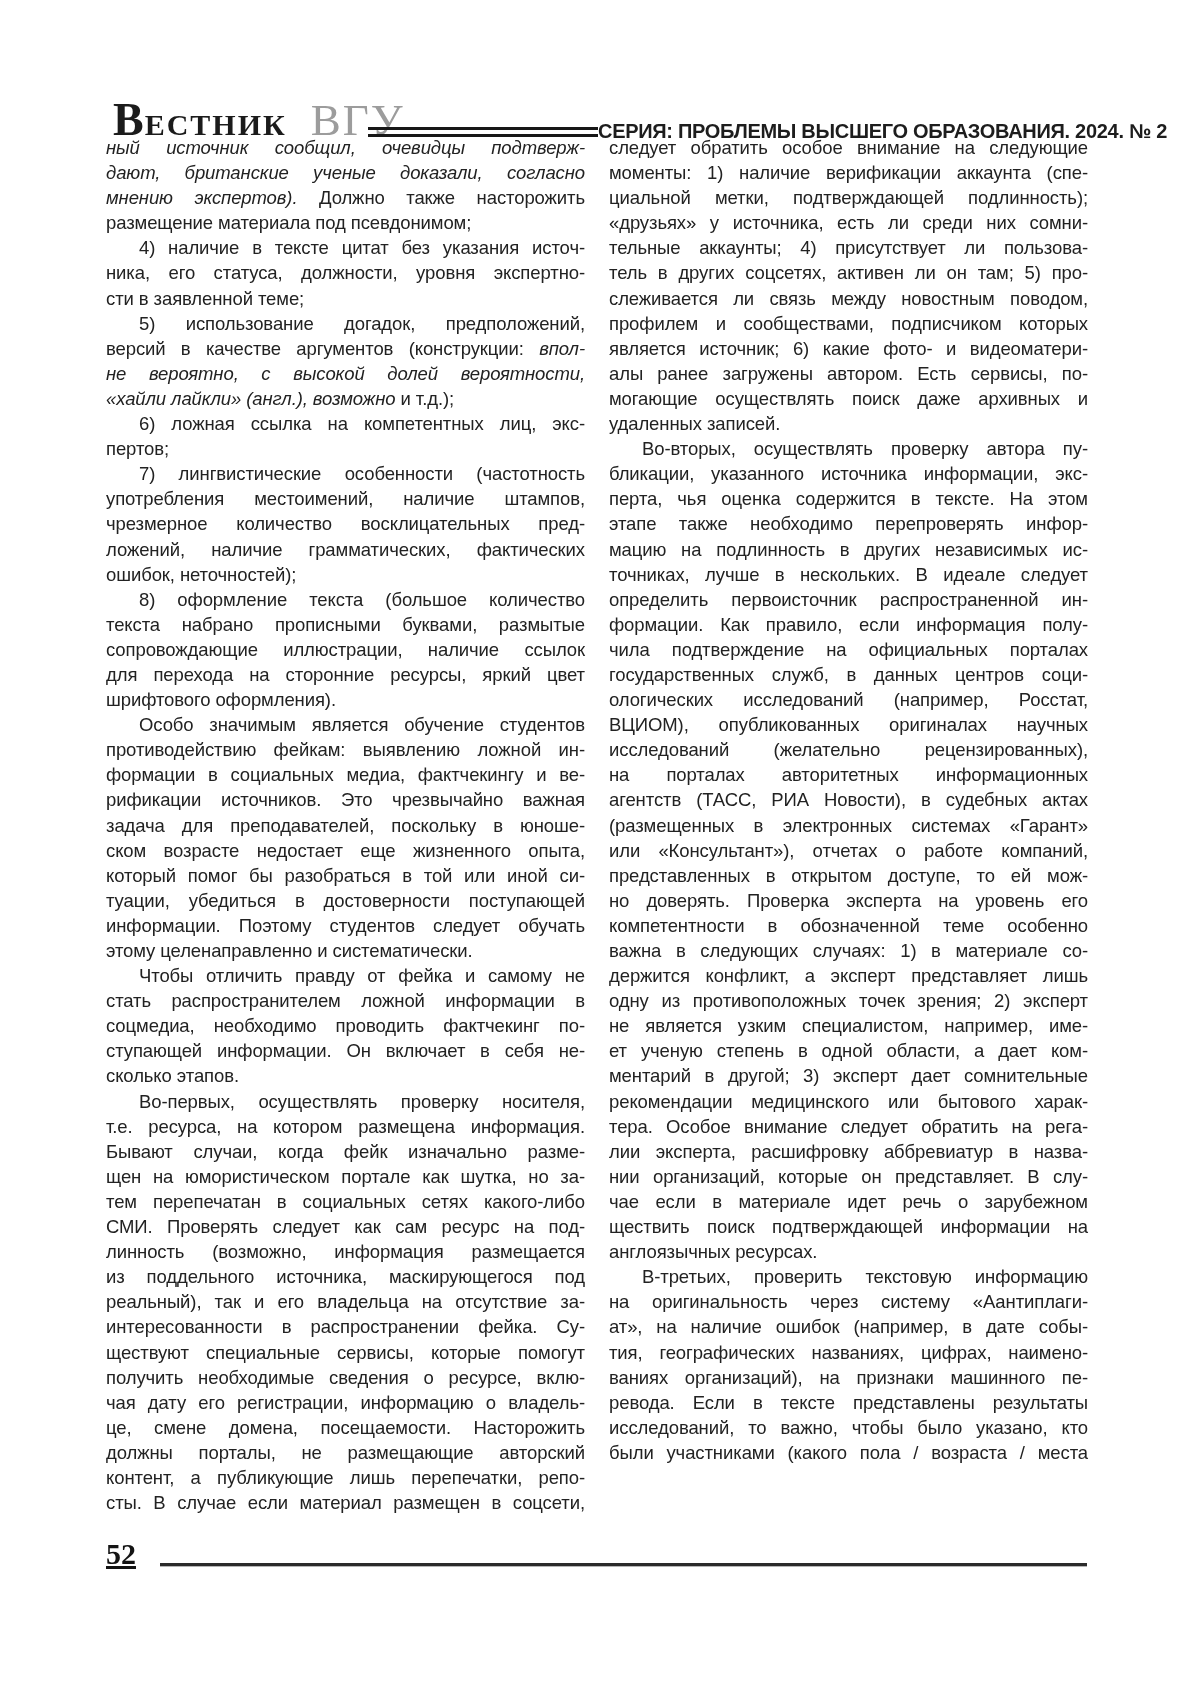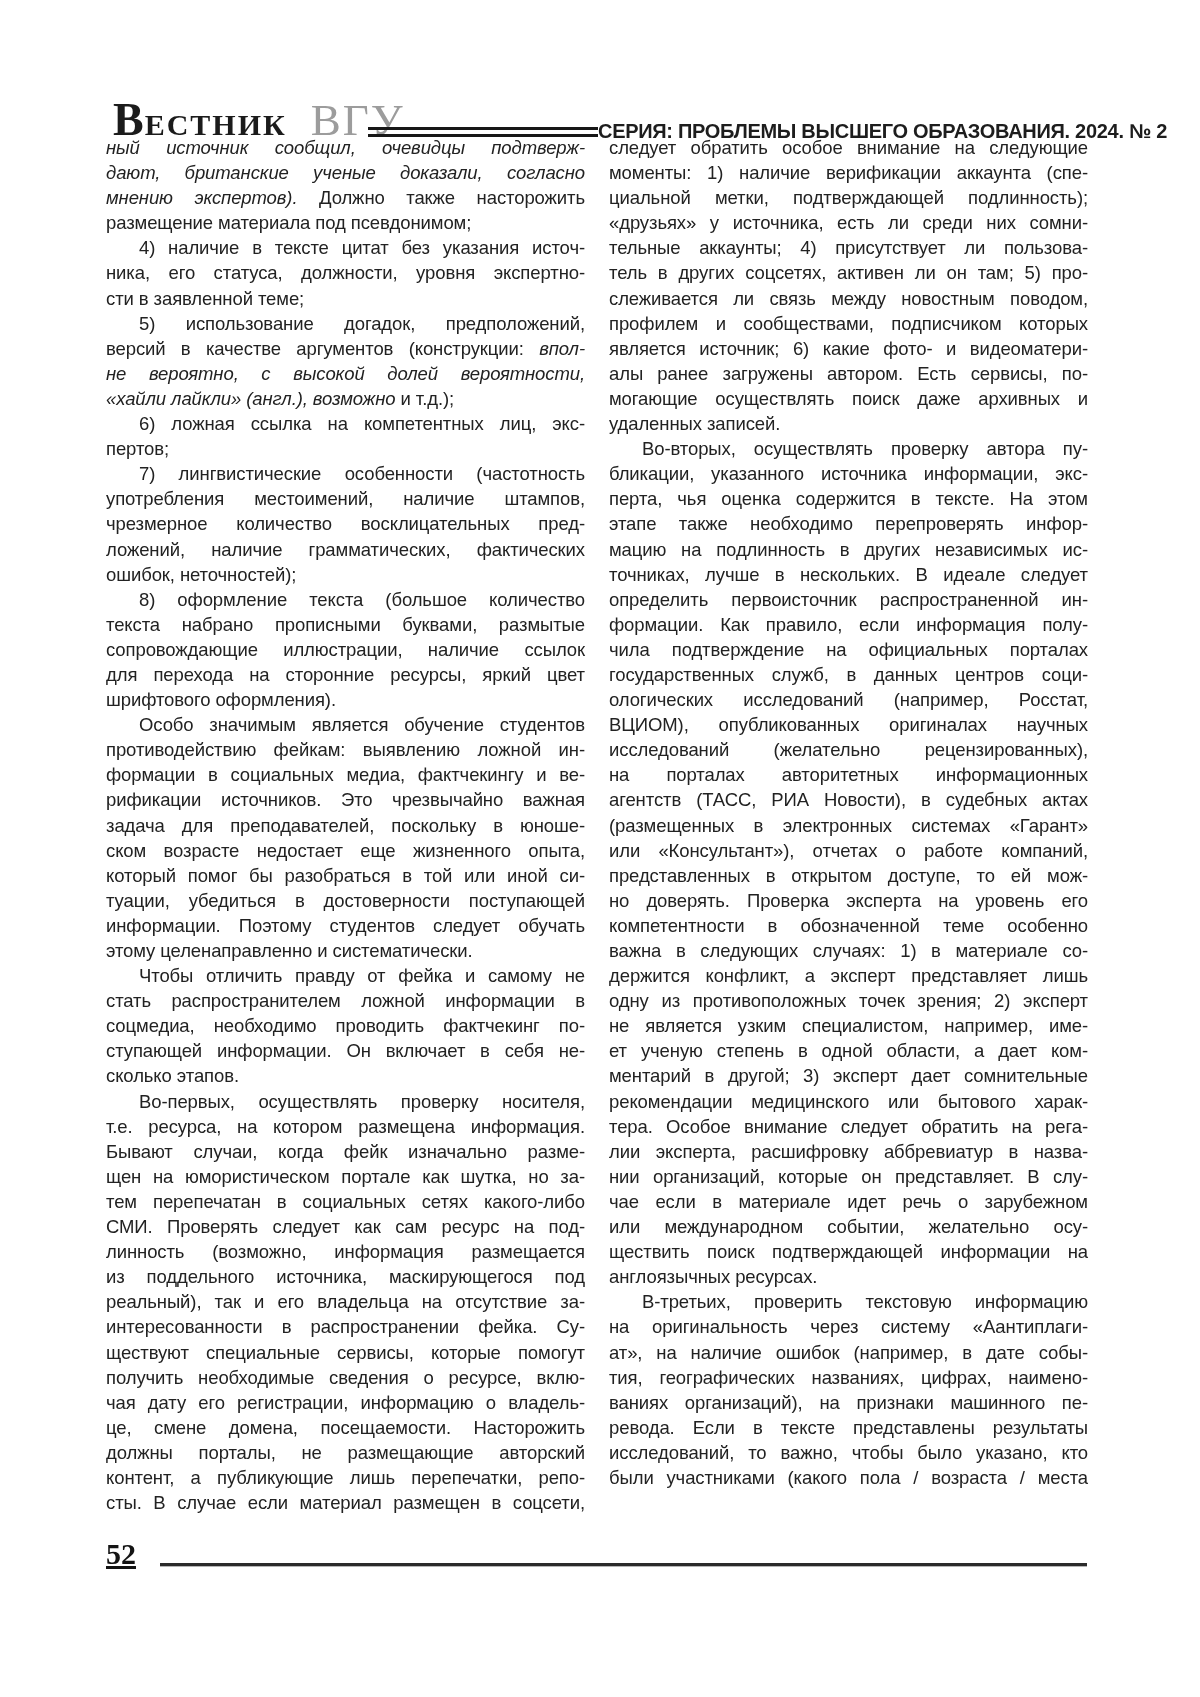--- a/index.html
+++ b/index.html
@@ -168,21 +168,20 @@
       <div class="line"><span>держится конфликт, а эксперт представляет лишь</span></div>
       <div class="line"><span>одну из противоположных точек зрения; 2) эксперт</span></div>
       <div class="line"><span>не является узким специалистом, например, име-</span></div>
       <div class="line"><span>ет ученую степень в одной области, а дает ком-</span></div>
       <div class="line"><span>ментарий в другой; 3) эксперт дает сомнительные</span></div>
       <div class="line"><span>рекомендации медицинского или бытового харак-</span></div>
       <div class="line"><span>тера. Особое внимание следует обратить на рега-</span></div>
       <div class="line"><span>лии эксперта, расшифровку аббревиатур в назва-</span></div>
       <div class="line"><span>нии организаций, которые он представляет. В слу-</span></div>
       <div class="line"><span>чае если в материале идет речь о зарубежном</span></div>
-      <div class="line"><span>или международном событии, желательно осу-</span></div>
       <div class="line"><span>ществить поиск подтверждающей информации на</span></div>
       <div class="line pend"><span>англоязычных ресурсах.</span></div>
       <div class="line pstart"><span>В-третьих, проверить текстовую информацию</span></div>
       <div class="line"><span>на оригинальность через систему «Аантиплаги-</span></div>
       <div class="line"><span>ат», на наличие ошибок (например, в дате собы-</span></div>
       <div class="line"><span>тия, географических названиях, цифрах, наимено-</span></div>
       <div class="line"><span>ваниях организаций), на признаки машинного пе-</span></div>
       <div class="line"><span>ревода. Если в тексте представлены результаты</span></div>
       <div class="line"><span>исследований, то важно, чтобы было указано, кто</span></div>
       <div class="line"><span>были участниками (какого пола / возраста / места</span></div>

